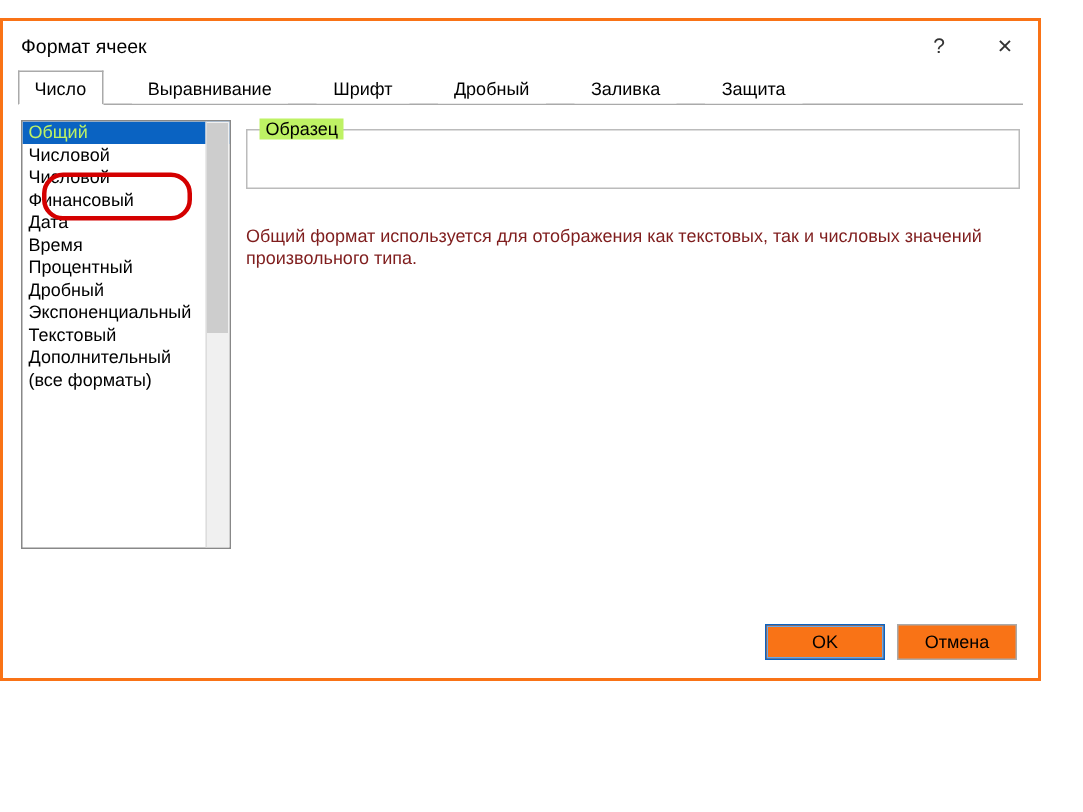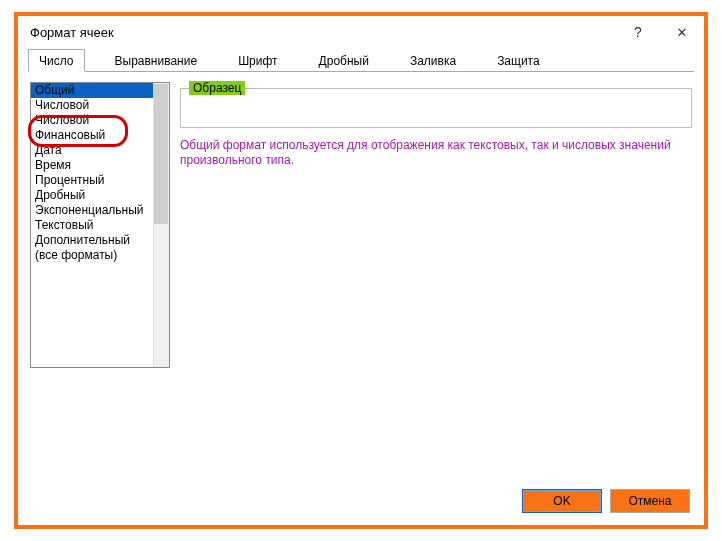--- a/index.html
+++ b/index.html
@@ -1,37 +1,37 @@
 <!DOCTYPE html>
 <html><head>
 <meta charset="utf-8">
 <style>
   * { box-sizing: border-box; margin: 0; padding: 0; font-family: "Segoe UI", Tahoma, sans-serif; font-size: 12px; }
   body { background: #fff; width: 722px; height: 541px; position: relative; overflow: hidden; }
-  .outer { position: absolute; left: 14px; top: 12px; width: 694px; height: 517px; border: 4px solid #f97316; background: #fff; }
+  .outer { position: absolute; left: 0; top: 12px; width: 694px; height: 442px; border: 2px solid #f97316; background: #fff; }
   .titlebar { height: 32px; display: flex; align-items: center; padding-left: 12px; }
   .title { font-size: 13px; }
   .title-controls { margin-left: auto; display: flex; }
   .title-btn { width: 44px; height: 32px; display: flex; align-items: center; justify-content: center; font-size: 14px; color: #333; }
   .title-btn.close { font-size: 13px; }
   .tabstrip { display: flex; border-bottom: 1px solid #aaa; margin: 0 10px; height: 24px; align-items: flex-start; gap: 19px; }
   .tab { padding: 4px 10px 3px 10px; border: 1px solid transparent; border-bottom: none; position: relative; top: 1px; background: #fff; cursor: default; }
   .tab.active { border-color: #aaa; border-bottom: 1px solid #fff; }
   .content { position: relative; padding: 10px 12px; }
   .label-formats { margin: 2px 0 2px 2px; }
   .row { display: flex; gap: 10px; }
   .listbox { width: 140px; height: 286px; border: 1px solid #888; background: #fff; overflow: hidden; padding: 0; position: relative; }
   .listbox .item { padding: 0px 4px; line-height: 15px; cursor: default; white-space: nowrap; }
-  .listbox .item.selected { background: #0a63c2; color: #000000; }
+  .listbox .item.selected { background: #0a63c2; color: #bef264; }
   .listbox .scrollbar { position: absolute; right: 0; top: 0; bottom: 0; width: 16px; background: #f0f0f0; border-left: 1px solid #ddd; }
   .listbox .thumb { position: absolute; right: 1px; top: 1px; width: 14px; height: 140px; background: #cdcdcd; }
   .right { flex: 1; }
   .sample-box { border: 1px solid #bbb; height: 40px; position: relative; margin-top: 6px; }
-  .sample-label { position: absolute; top: -8px; left: 8px; background: #84cc16; padding: 0 4px; font-size: 12px; }
-  .desc { margin-top: 10px; line-height: 15px; color: #a21caf; }
+  .sample-label { position: absolute; top: -8px; left: 8px; background: #bef264; padding: 0 4px; font-size: 12px; }
+  .desc { margin-top: 24px; line-height: 15px; color: #7f1d1d; }
   .buttons { position: absolute; right: 14px; bottom: 12px; display: flex; gap: 8px; }
   .btn { width: 80px; height: 24px; border: 1px solid #aaa; background: #f97316; display: flex; align-items: center; justify-content: center; cursor: default; }
   .btn.default { border: 1px solid #0a63c2; box-shadow: inset 0 0 0 1px #6aa8e8; }
   
   .callout { position: absolute; left: 28px; top: 115px; width: 100px; height: 32px; border: 3px solid #d40000; border-radius: 14px; pointer-events: none; }
 </style>
 </head>
 <body>
 
 <div class="outer">

